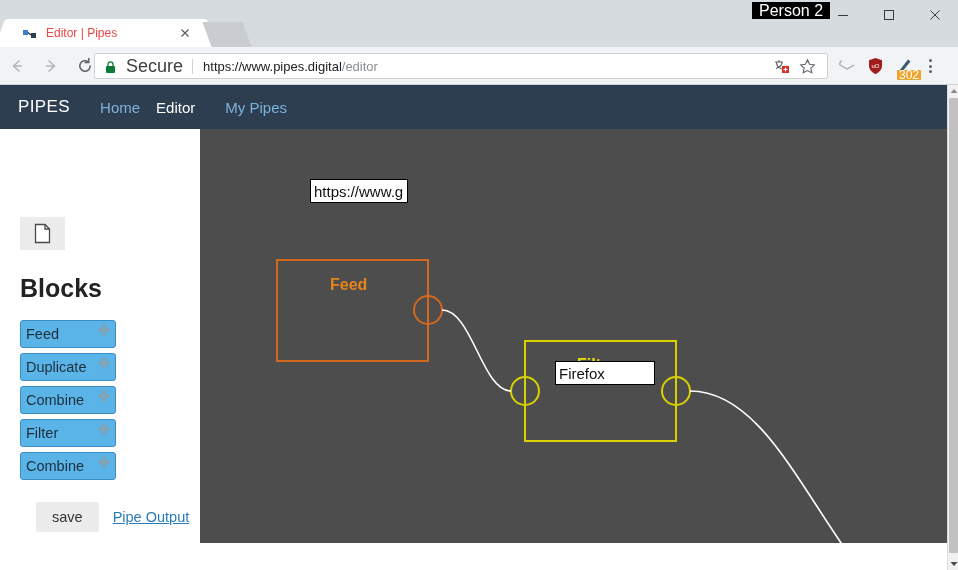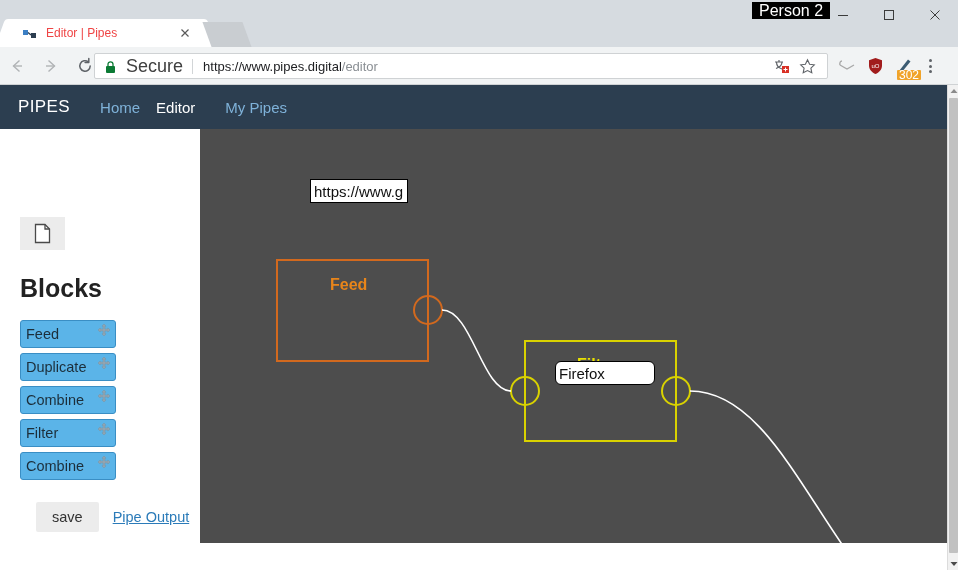--- a/index.html
+++ b/index.html
@@ -401,21 +401,21 @@
 
         <path d="M242 181 C272 181, 282 262, 311 262" stroke="#ffffff" stroke-width="1.6" fill="none"></path>
 
         <path d="M490 262 C560 262, 600 360, 660 441" stroke="#ffffff" stroke-width="1.6" fill="none"></path>
       </svg>
 
       <div class="node-title" style="left:130px; top:147px; color:#e8851a;">Feed</div>
       <input class="node-input" style="left: 110px; top: 50px; width: 98px; height: 24px;" type="text" value="https://www.g">
 
       <div class="node-title" style="left:377px; top:227px; color:#e8e000;">Filter</div>
-      <input class="node-input" style="left: 355px; top: 232px; width: 100px; height: 24px; border-radius: 6px;" type="text" value="Firefox">
+      <input class="node-input" style="left: 355px; top: 232px; width: 100px; height: 24px;" type="text" value="Firefox">
     </div>
   </div>
 
   <div class="scrollbar">
     <div class="sb-arrow up">
       <svg width="8" height="6" viewBox="0 0 8 6">
           <path d="M4 1 L7.5 5 L0.5 5 Z" fill="#8a8a8a"></path>
         </svg>
     </div>
     <div class="sb-thumb"></div>

